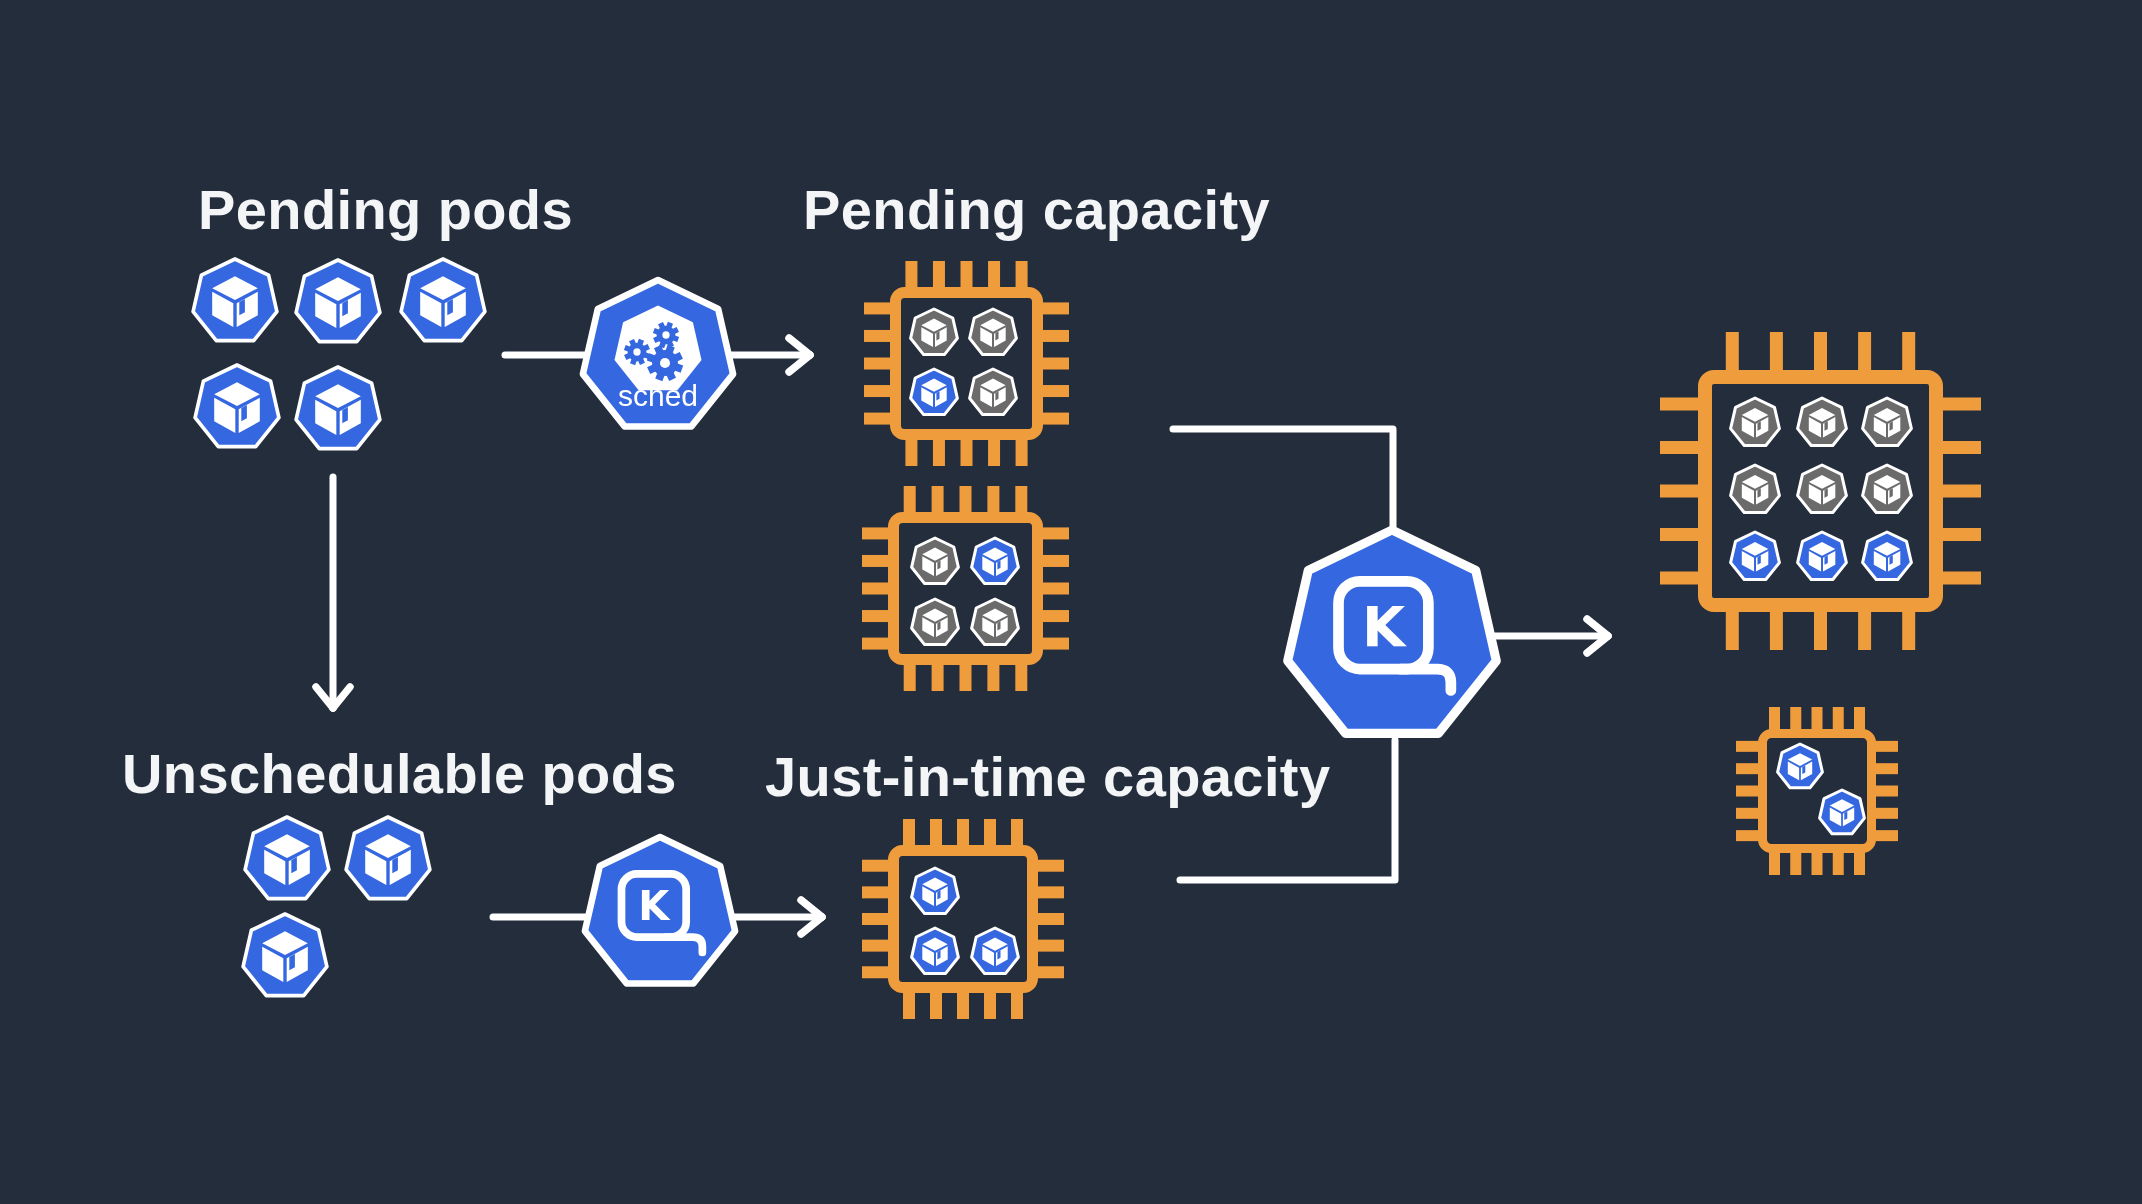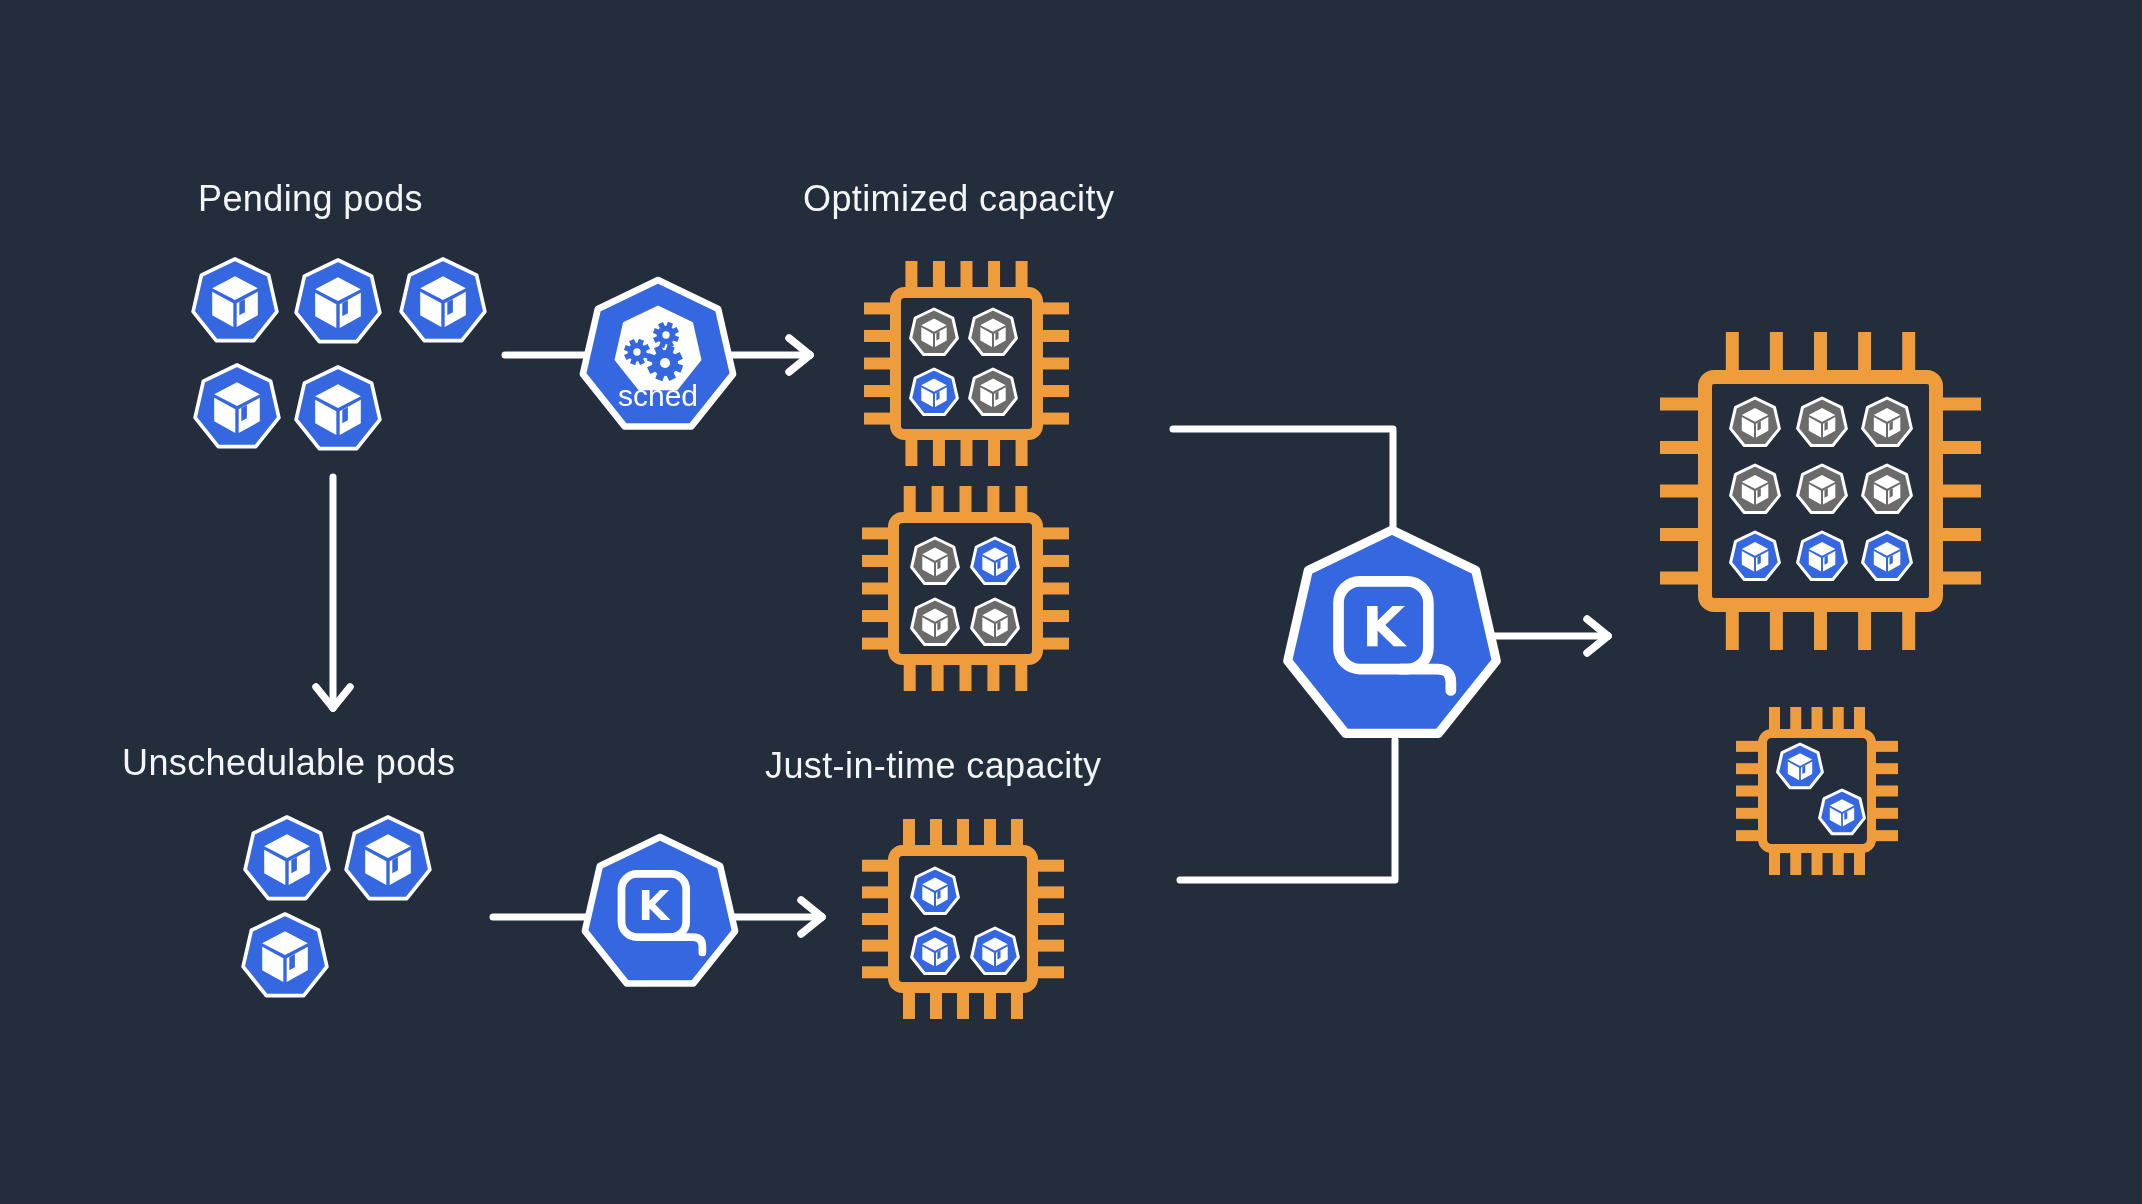--- a/index.html
+++ b/index.html
@@ -1,22 +1,22 @@
 <!DOCTYPE html>
 <html><head>
 <meta charset="utf-8">
 <style>
   html,body{margin:0;padding:0;}
   body{width:2142px;height:1204px;overflow:hidden;font-family:"Liberation Sans",sans-serif;}
   .stage{position:relative;width:2142px;height:1204px;background:#242D3C;}
   .diagram-label{
     position:absolute;
-    font-size:36px;
+    font-size:56px;
     line-height:1.15;
-    font-weight:400;
+    font-weight:700;
     letter-spacing:0.4px;
     color:#F3F5F7;
     white-space:nowrap;
     font-family:"Liberation Sans",sans-serif;
   }
   #lbl-pending{left:198px;top:178px;}
   #lbl-existing{left:803px;top:178px;}
   #lbl-unschedulable{left:122px;top:742px;}
   #lbl-jit{left:765px;top:745px;}
   #lbl-optimized{left:1628px;top:181px;}
@@ -496,16 +496,16 @@
         <text x="653.84" y="920.16" fill="#FFFFFF" font-size="40.04" font-weight="bold" text-anchor="middle" font-family="&quot;DejaVu Sans&quot;, sans-serif">K</text>
       </g>
       <g>
         <polygon points="1392.0,530.0 1475.7,570.3 1496.3,660.8 1438.4,733.4 1345.6,733.4 1287.7,660.8 1308.3,570.3" fill="#3568E0" stroke="#FFFFFF" stroke-width="9.095" stroke-linejoin="round"></polygon>
         <rect x="1338.5" y="581.36" width="89.88000000000001" height="87.74000000000001" rx="21.400000000000002" fill="none" stroke="#FFFFFF" stroke-width="10.700000000000001"></rect>
         <path d="M 1400.56 669.1 H 1436.94 Q 1450.85 669.1 1450.85 681.94 L 1450.85 690.5" fill="none" stroke="#FFFFFF" stroke-width="10.700000000000001" stroke-linecap="round"></path>
         <text x="1383.44" y="645.56" fill="#FFFFFF" font-size="55.64" font-weight="bold" text-anchor="middle" font-family="&quot;DejaVu Sans&quot;, sans-serif">K</text>
       </g>
     </svg>
   <div class="diagram-label" id="lbl-pending">Pending pods</div>
-  <div class="diagram-label" id="lbl-existing">Optimized capacity</div>
+  <div class="diagram-label" id="lbl-existing">Pending capacity</div>
   <div class="diagram-label" id="lbl-jit">Just-in-time capacity</div>
   <div class="diagram-label" id="lbl-unschedulable">Unschedulable pods</div>
 </div>
 
 </body></html>

